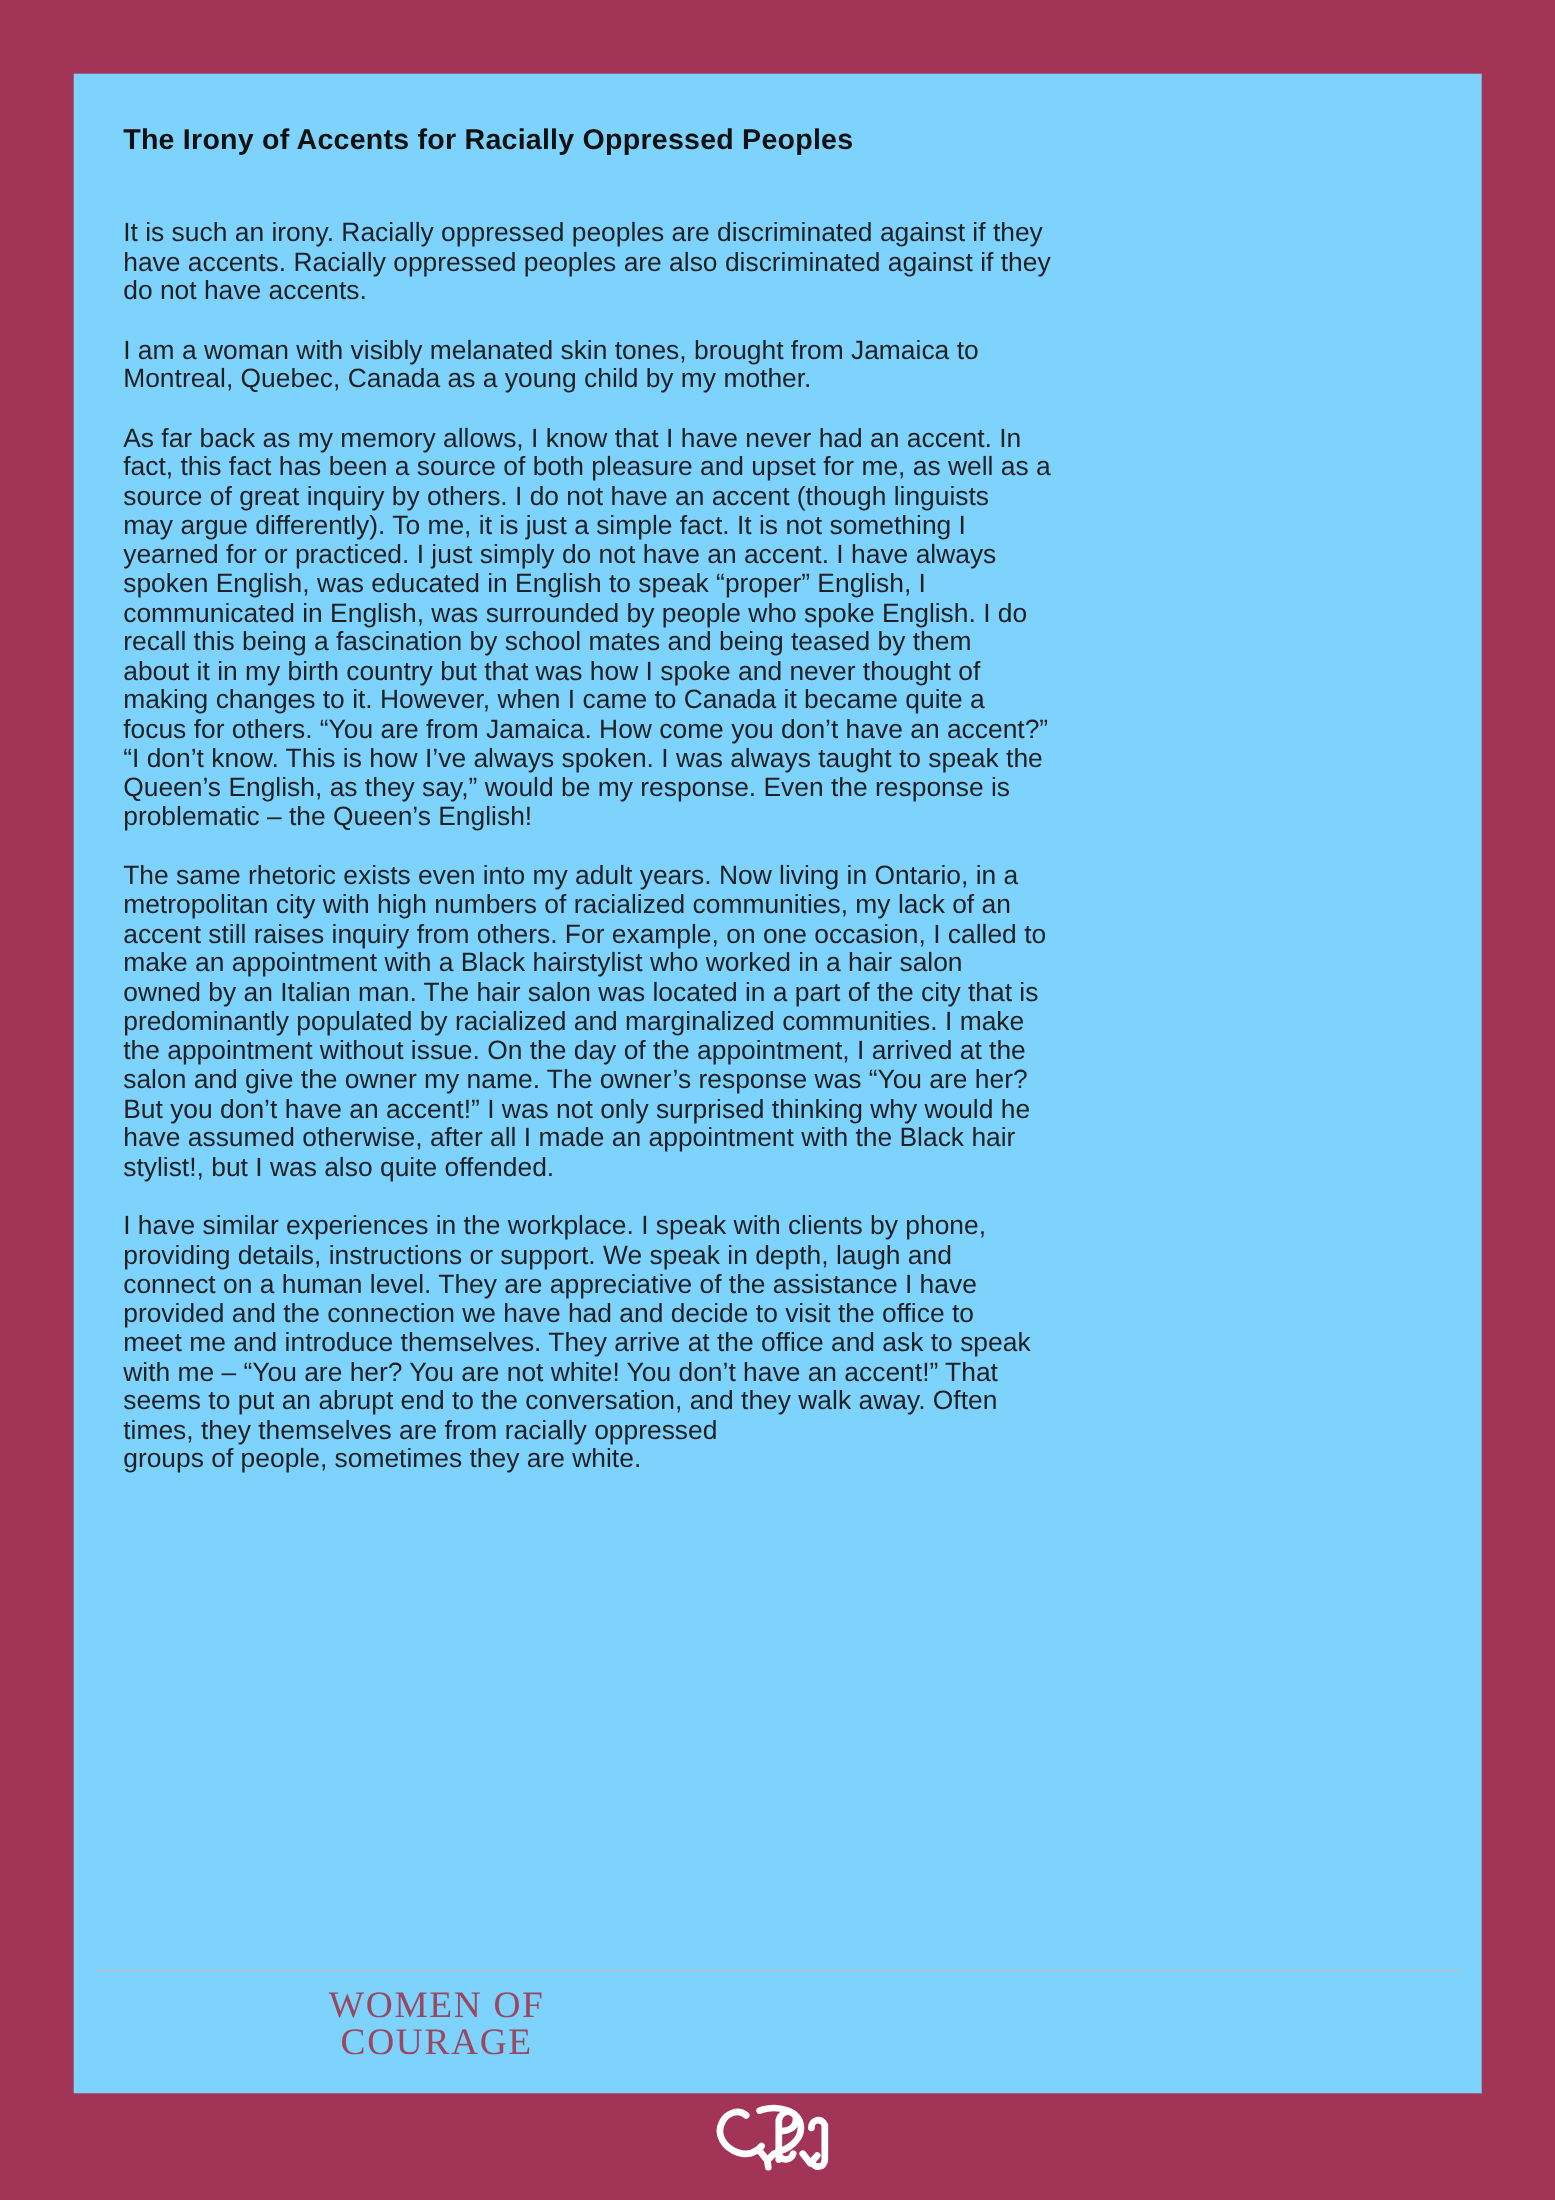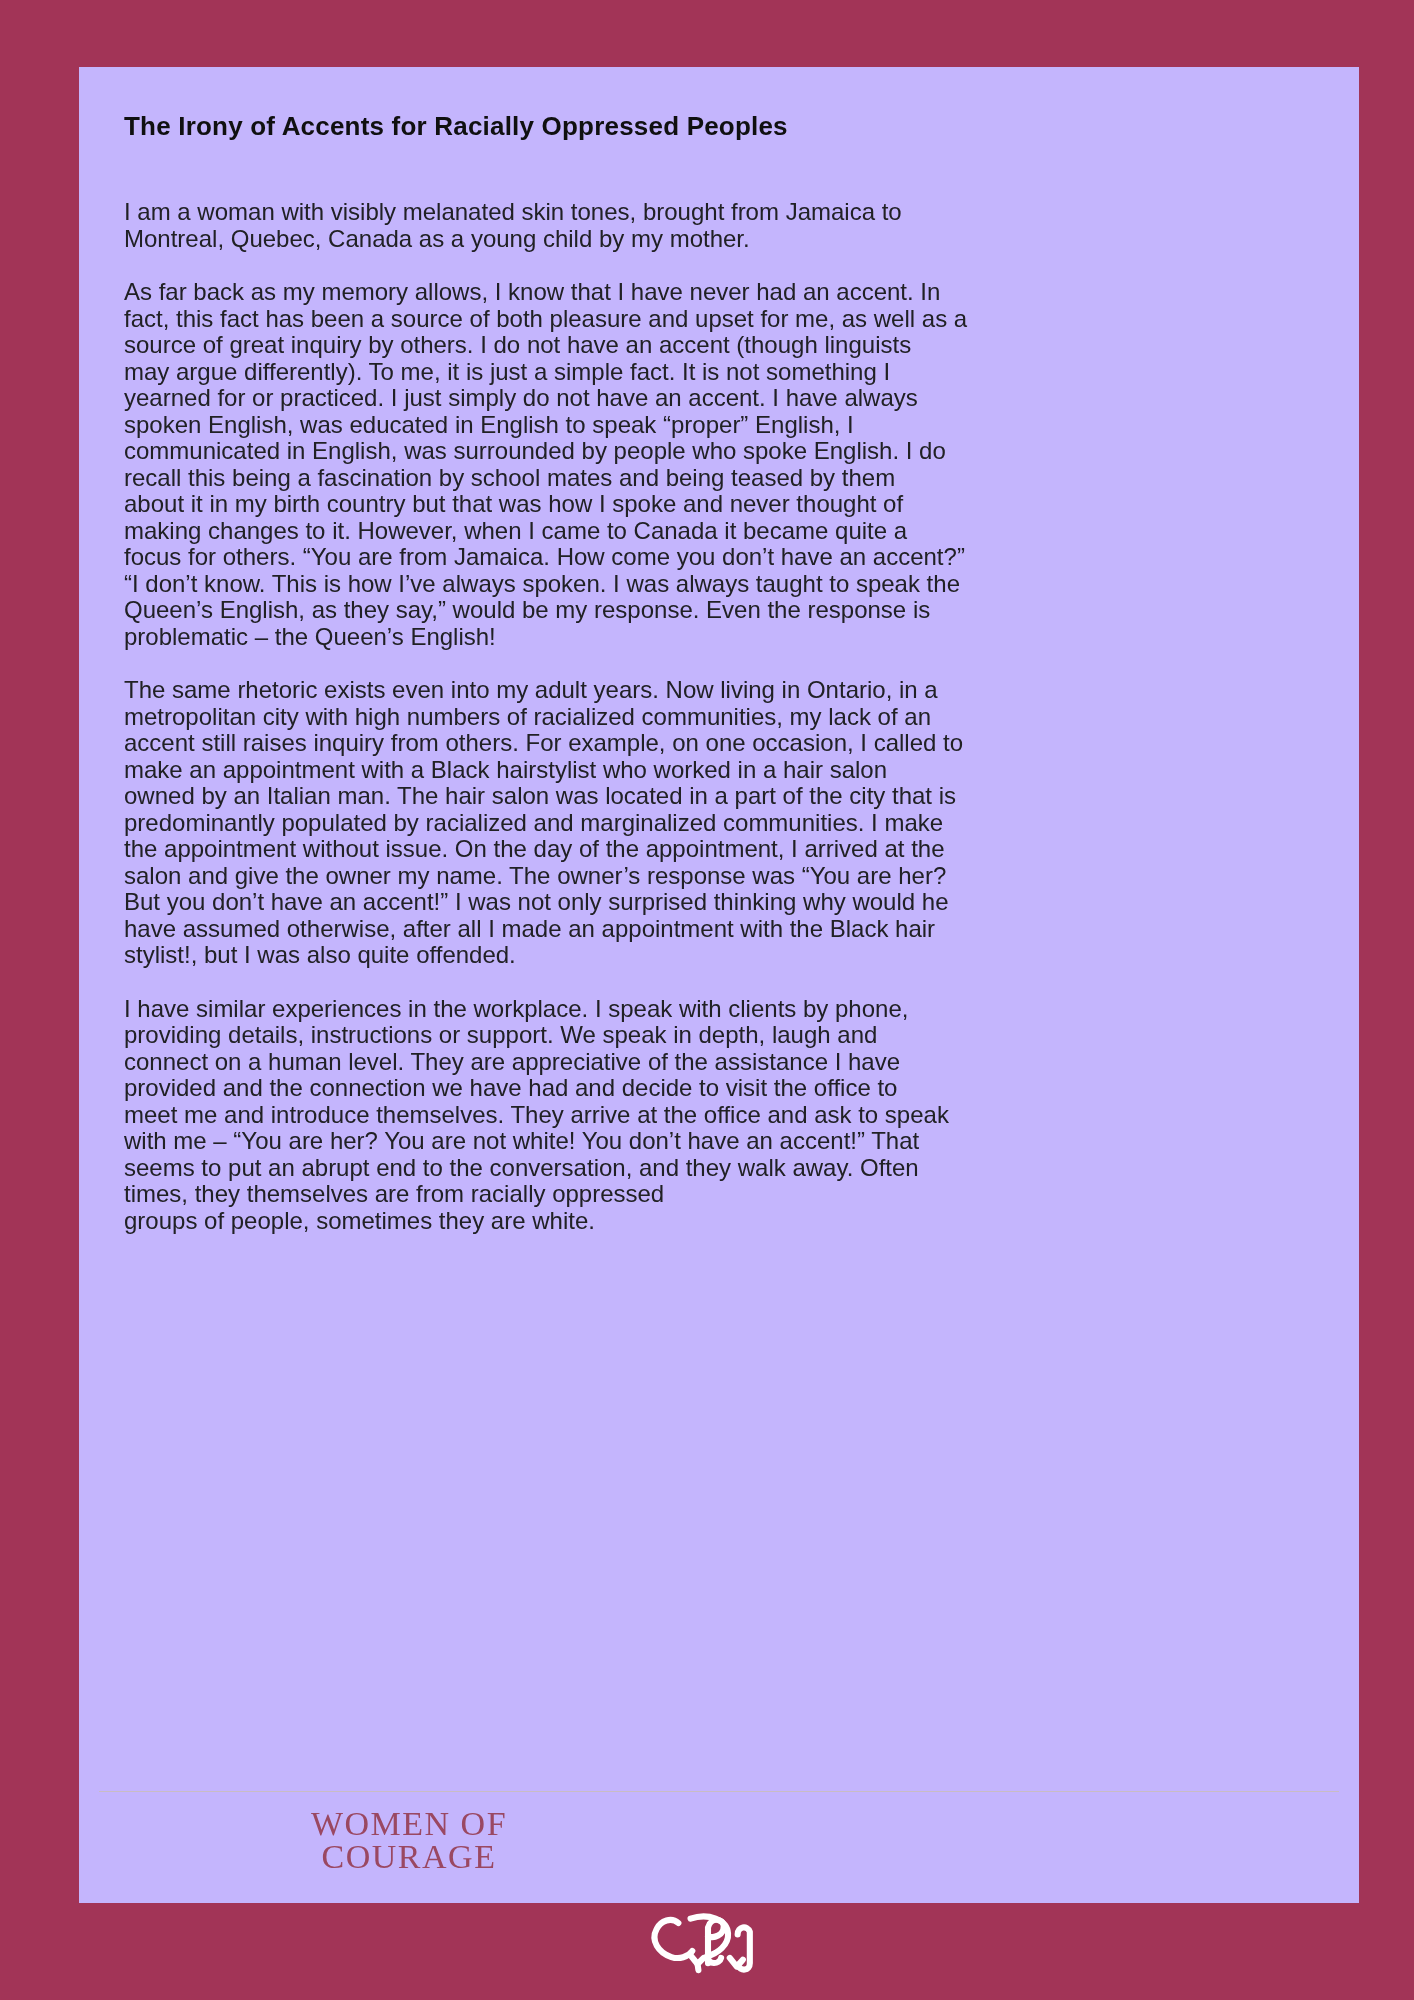--- a/index.html
+++ b/index.html
@@ -5,23 +5,23 @@
   html, body { margin: 0; padding: 0; }
   body {
     width: 1414px; height: 2000px;
     background: #A23457;
     position: relative;
     font-family: "Liberation Sans", sans-serif;
     overflow: hidden;
   }
   .card {
     position: absolute;
-    left: 79px; top: 67px;
+    left: 67px; top: 67px;
     width: 1280px; height: 1836px;
-    background: #c4b5fd;
+    background: #7dd3fc;
     box-sizing: border-box;
     padding: 44px 78px 0 45px;
     display: flex;
     flex-direction: column;
   }
   .story-title {
     margin: 0;
     font-size: 26px;
     font-weight: bold;
     color: #101010;
@@ -94,20 +94,23 @@
   }
   .logo svg { width: 100%; height: 100%; display: block; }
 </style>
 </head>
 <body>
 
 <div class="card">
   <h1 class="story-title">The Irony of Accents for Racially Oppressed Peoples</h1>
 
   <div class="story-body">
+      <p>It is such an irony. Racially oppressed peoples are discriminated against if they
+have accents. Racially oppressed peoples are also discriminated against if they
+do not have accents.</p>
       <p>I am a woman with visibly melanated skin tones, brought from Jamaica to
 Montreal, Quebec, Canada as a young child by my mother.</p>
       <p>As far back as my memory allows, I know that I have never had an accent. In
 fact, this fact has been a source of both pleasure and upset for me, as well as a
 source of great inquiry by others. I do not have an accent (though linguists
 may argue differently). To me, it is just a simple fact. It is not something I
 yearned for or practiced. I just simply do not have an accent. I have always
 spoken English, was educated in English to speak “proper” English, I
 communicated in English, was surrounded by people who spoke English. I do
 recall this being a fascination by school mates and being teased by them

